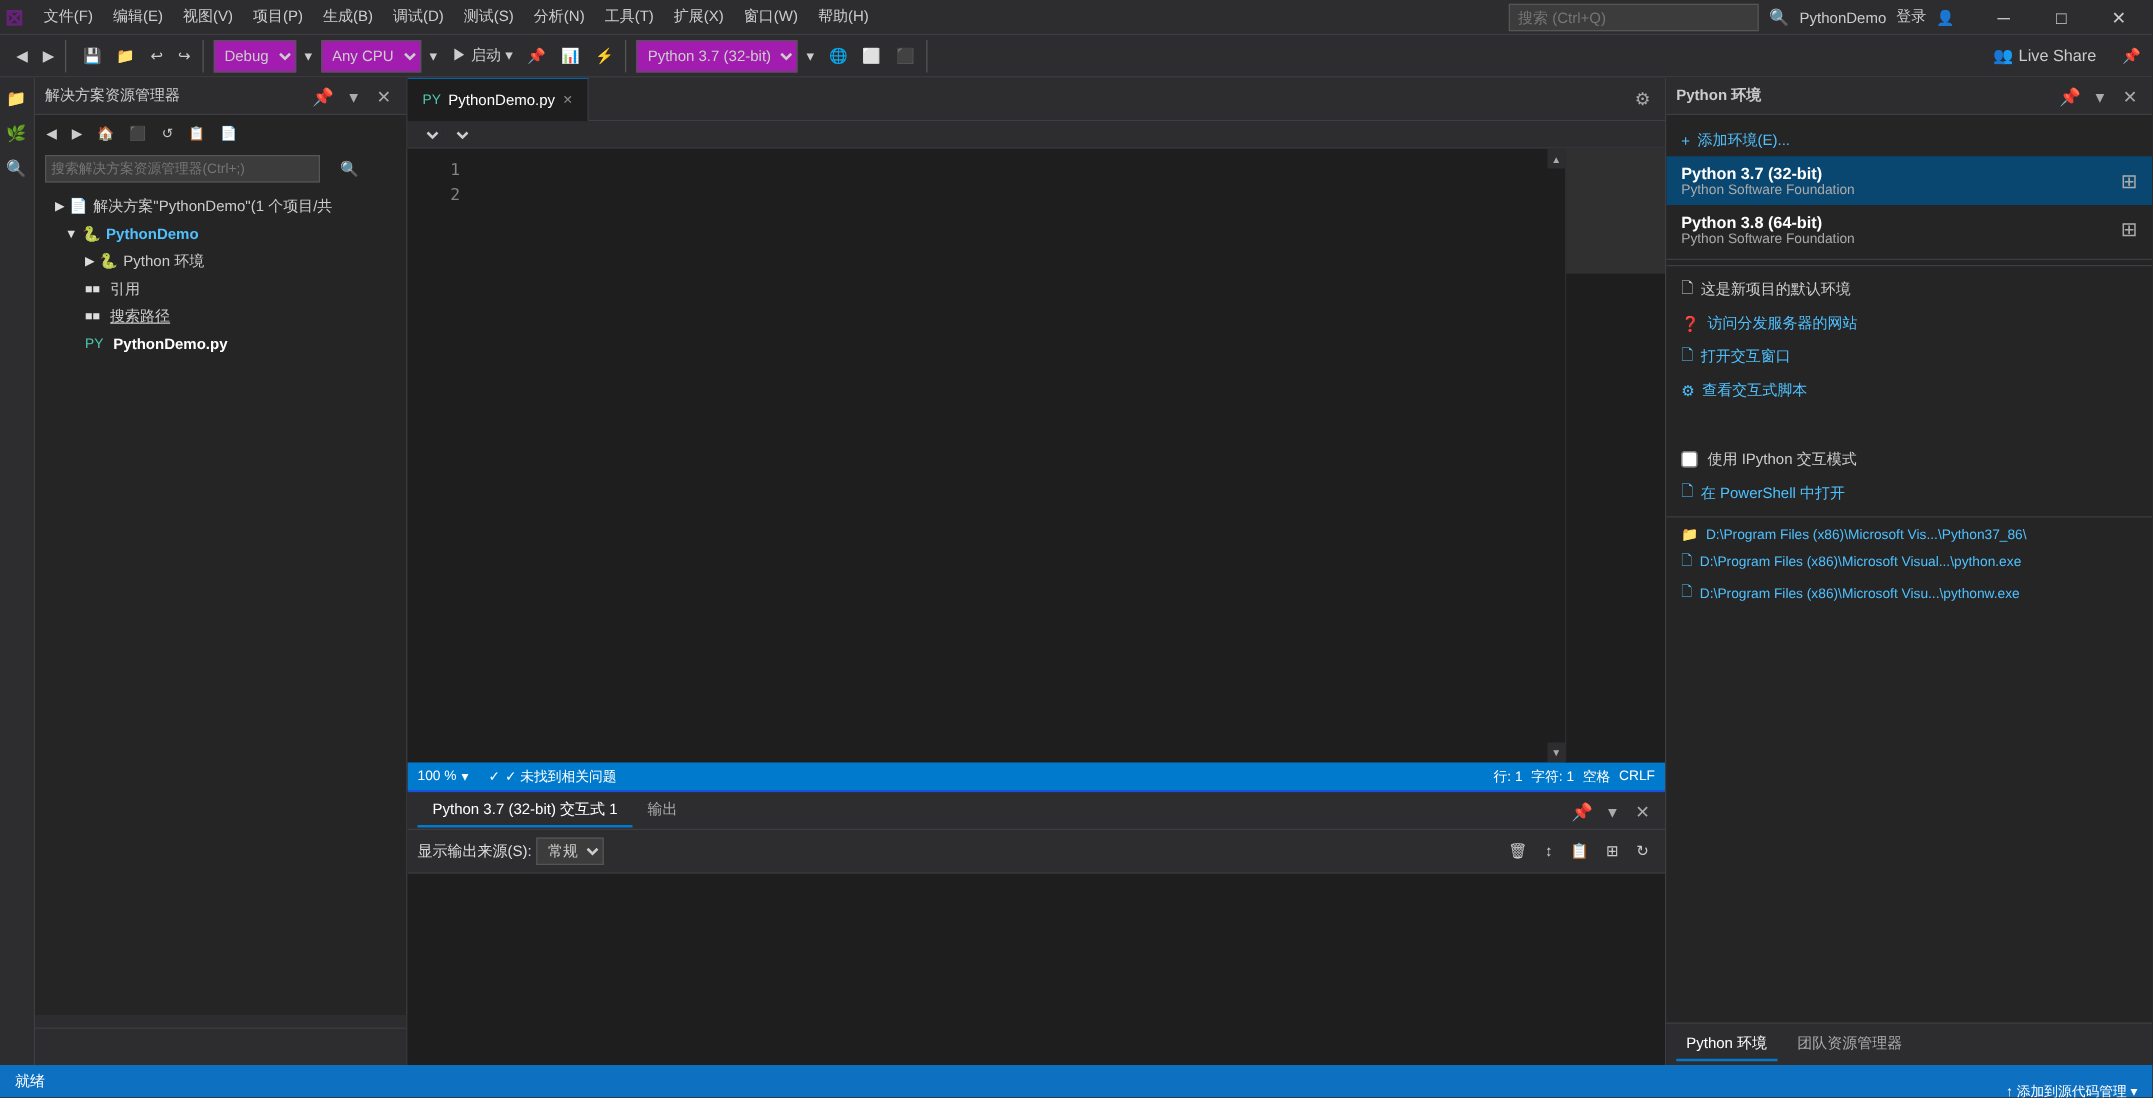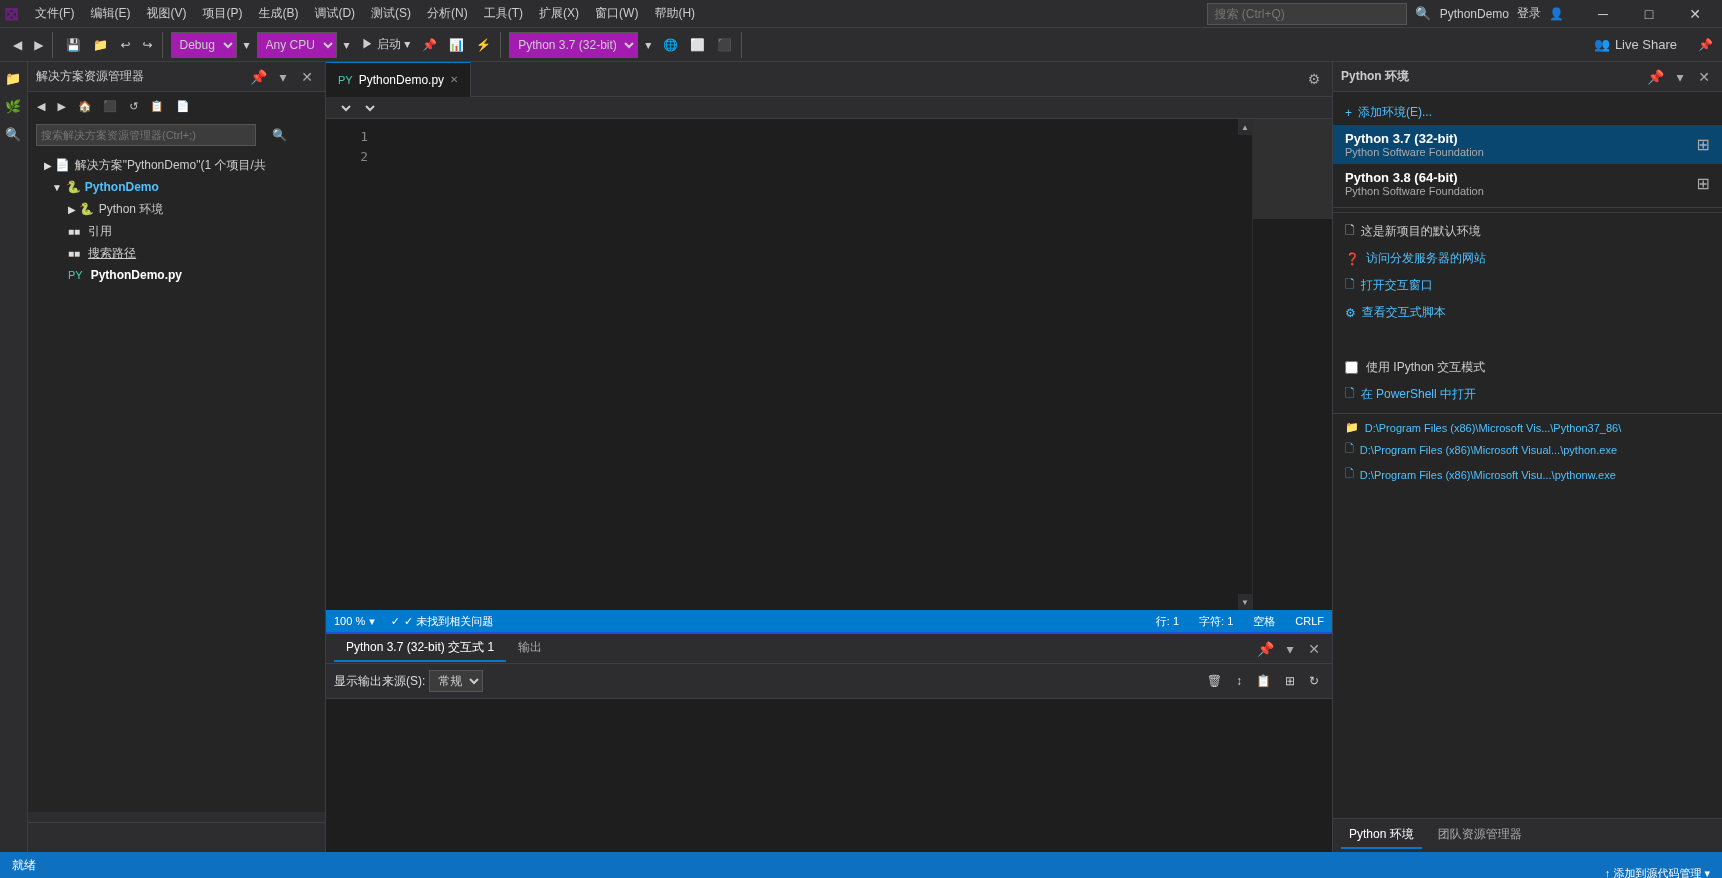--- a/index.html
+++ b/index.html
@@ -750,21 +750,21 @@
 
       <div class="status-bar">
         <span class="status-item">
           <span>100 %</span>
           <span>▾</span>
         </span>
         <span class="status-item">
           <span>✓</span>
           <span>✓ 未找到相关问题</span>
         </span>
-        <div style="margin-left:auto;display:flex;gap:20px;">
+        <div style="margin-left:auto;display:flex;gap:7px;">
           <span class="status-item">行: 1</span>
           <span class="status-item">字符: 1</span>
           <span class="status-item">空格</span>
           <span class="status-item">CRLF</span>
         </div>
       </div>
     </div>
 
     <div class="output-panel">
       <div class="output-header">

